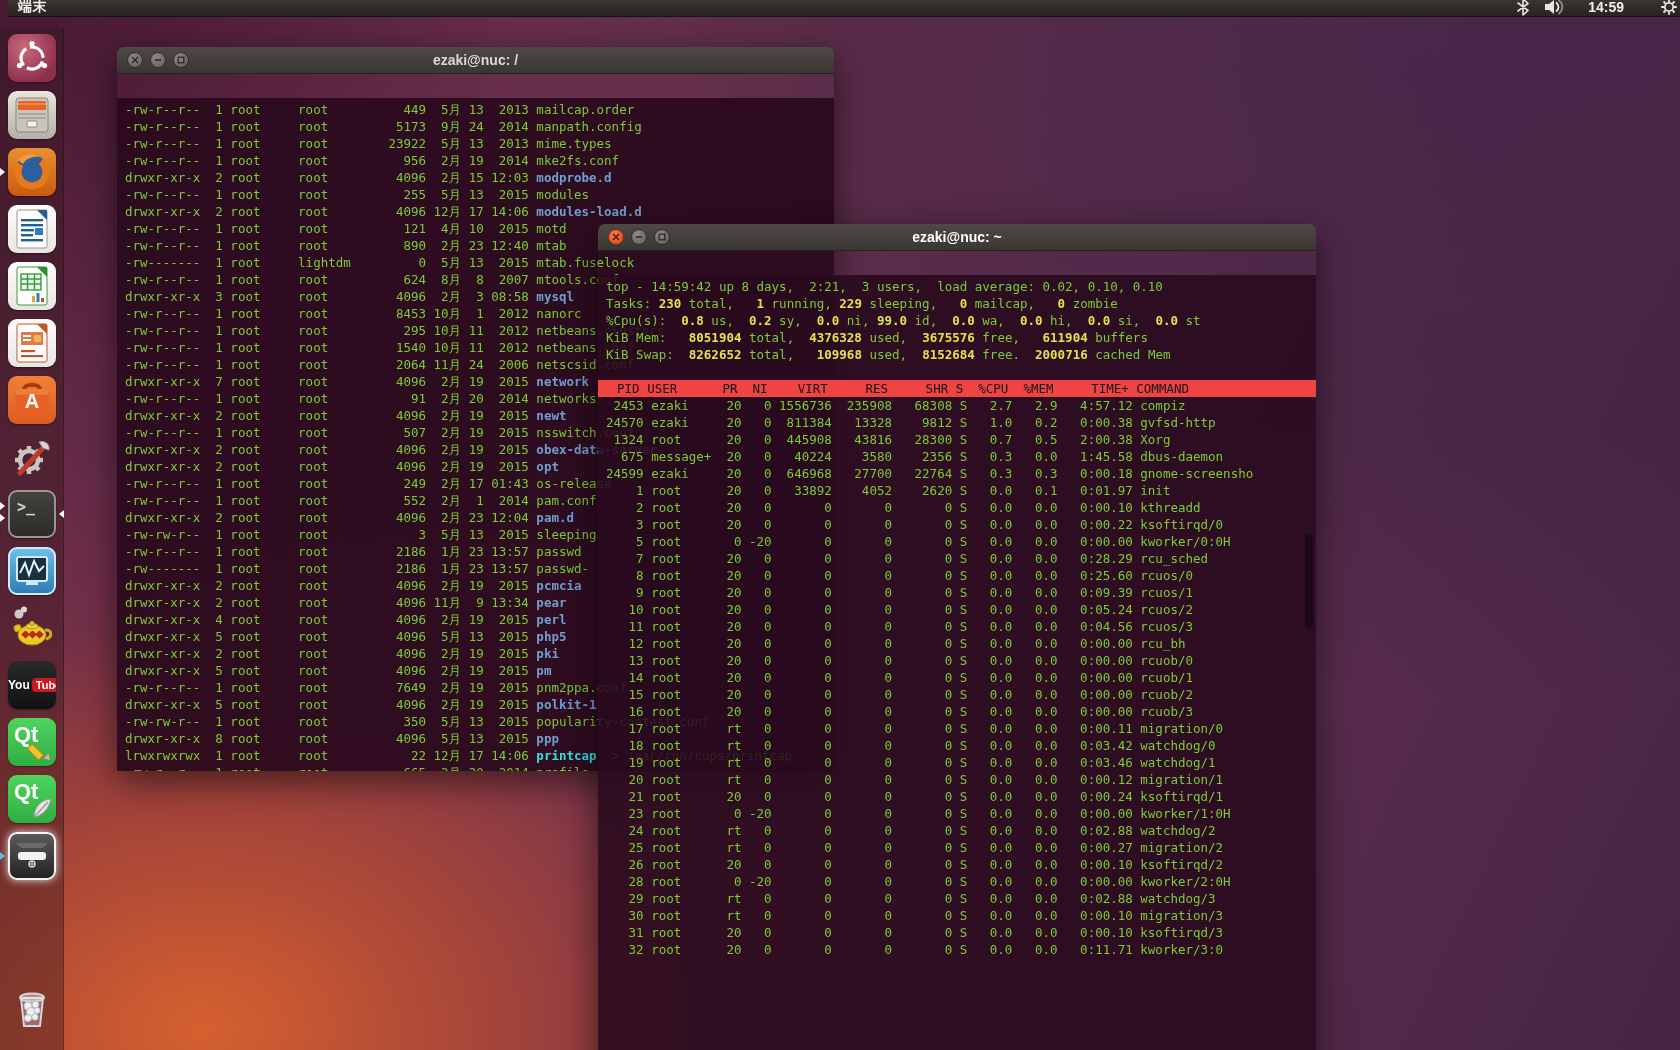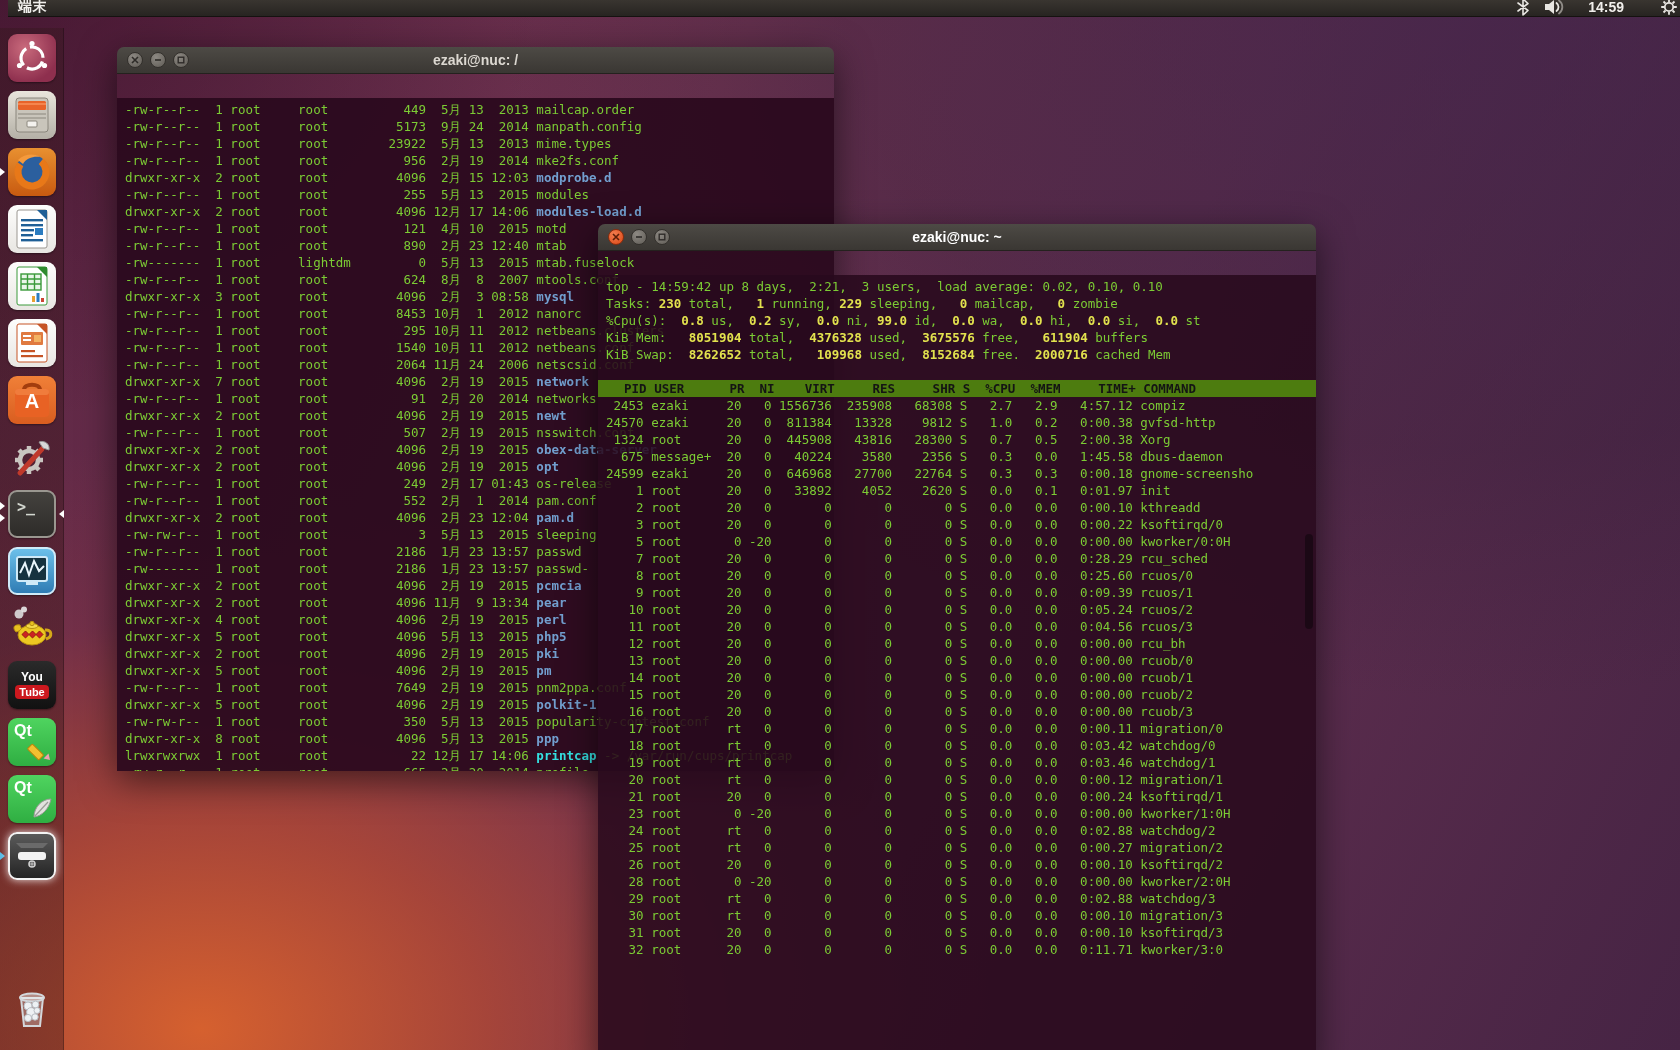--- a/index.html
+++ b/index.html
@@ -48,28 +48,28 @@
     border-top:4px solid transparent; border-bottom:4px solid transparent; border-right:5px solid #ffffff; }
 
   .tile.dash{ background:radial-gradient(circle at 35% 30%, #c96a7c, #8e2f4e 75%); }
   .tile.files{ background:linear-gradient(#e9e5dc,#b4b0a6); }
   .tile.firefox{ background:linear-gradient(#e89030,#c85a10); }
   .tile.page{ background:linear-gradient(#fdfdfc,#e8e6e2); }
   .tile.usc{ background:linear-gradient(#f08038,#d95d20); }
   .tile.transparent{ background:transparent; box-shadow:none; }
   .tile.term{ background:linear-gradient(#44423e,#2e2c29); border:2px solid #9a9790; }
   .tile.sysmon{ background:linear-gradient(#6cc0ea,#2f7cb4); border:2px solid #cfeaf8; }
-  .tile.yt{ background:linear-gradient(#2a2a2a,#111); display:flex; flex-direction:column; align-items:center; justify-content:center; gap:2px; }
+  .tile.yt{ background:linear-gradient(#2a2a2a,#111); display:flex; flex-direction:row; align-items:center; gap:2px; }
   .tile.qt{ background:linear-gradient(#4fd45f,#2fae42); }
   .tile.safe{ background:linear-gradient(#5a5a5a,#242424); border:2px solid #f4f4f4; box-shadow:0 0 9px rgba(255,255,255,0.85); }
 
   .term-glyph{ position:absolute; left:7px; top:6px; color:#d3d7cf; font-family:"DejaVu Sans Mono",monospace; font-size:15px; font-weight:bold; }
   .yt-top{ color:#fff; font-size:12px; font-weight:bold; line-height:12px; }
   .yt-bottom{ color:#fff; font-size:11px; font-weight:bold; background:#cc181e; border-radius:4px; padding:1px 4px; line-height:12px; }
-  .qt-glyph{ position:absolute; left:6px; top:4px; color:#fff; font-size:16px; font-weight:bold; }
+  .qt-glyph{ position:absolute; left:6px; top:4px; color:#fff; font-size:22px; font-weight:bold; }
   .usc-glyph{ position:absolute; left:0; right:0; top:14px; text-align:center; color:#fff; font-size:20px; font-weight:bold; }
 
   
   .twin{ position:absolute; border-radius:8px 8px 0 0; box-shadow:0 10px 36px rgba(0,0,0,0.55); }
   .titlebar{
     height:27px; border-radius:7px 7px 0 0;
     background:linear-gradient(#4d4a45,#3a3733);
     border-bottom:1px solid #24211e;
     display:flex; align-items:center; position:relative;
   }
@@ -85,21 +85,21 @@
     position:absolute; left:0; right:0; top:27px; bottom:0;
     font-family:"DejaVu Sans Mono", monospace; font-size:12.5px; line-height:17px;
     color:#7ccc34; padding:3px 0 0 8px; overflow:hidden;margin-top:24px;
   }
   .back-bg{ background:rgba(42,10,30,0.94); }
   .front-bg{ background:rgba(40,9,28,0.88); }
   .tline{ height:17px; white-space:pre; }
   .tline .dir{ color:#729fcf; font-weight:bold; }
   .tline .link{ color:#34e2e2; font-weight:bold; }
   .tline .b{ color:#e2e24e; font-weight:bold; }
-  .thead{ height:17px; white-space:pre; background:#4d7c0f; color:#141414; font-weight:bold; margin-left:-8px; padding-left:11px; }
+  .thead{ height:17px; white-space:pre; background:#ef4444; color:#141414; font-weight:normal; margin-left:-8px; padding-left:4px; }
   .scroll-thumb{ position:absolute; right:3px; top:310px; width:8px; height:95px; background:rgba(0,0,0,0.38); border-radius:4px; }
 </style>
 </head>
 <body>
 
 <div class="panel">
   <span class="appmenu">端末</span>
   <span class="spacer"></span>
   <span class="tray">
     <span>

